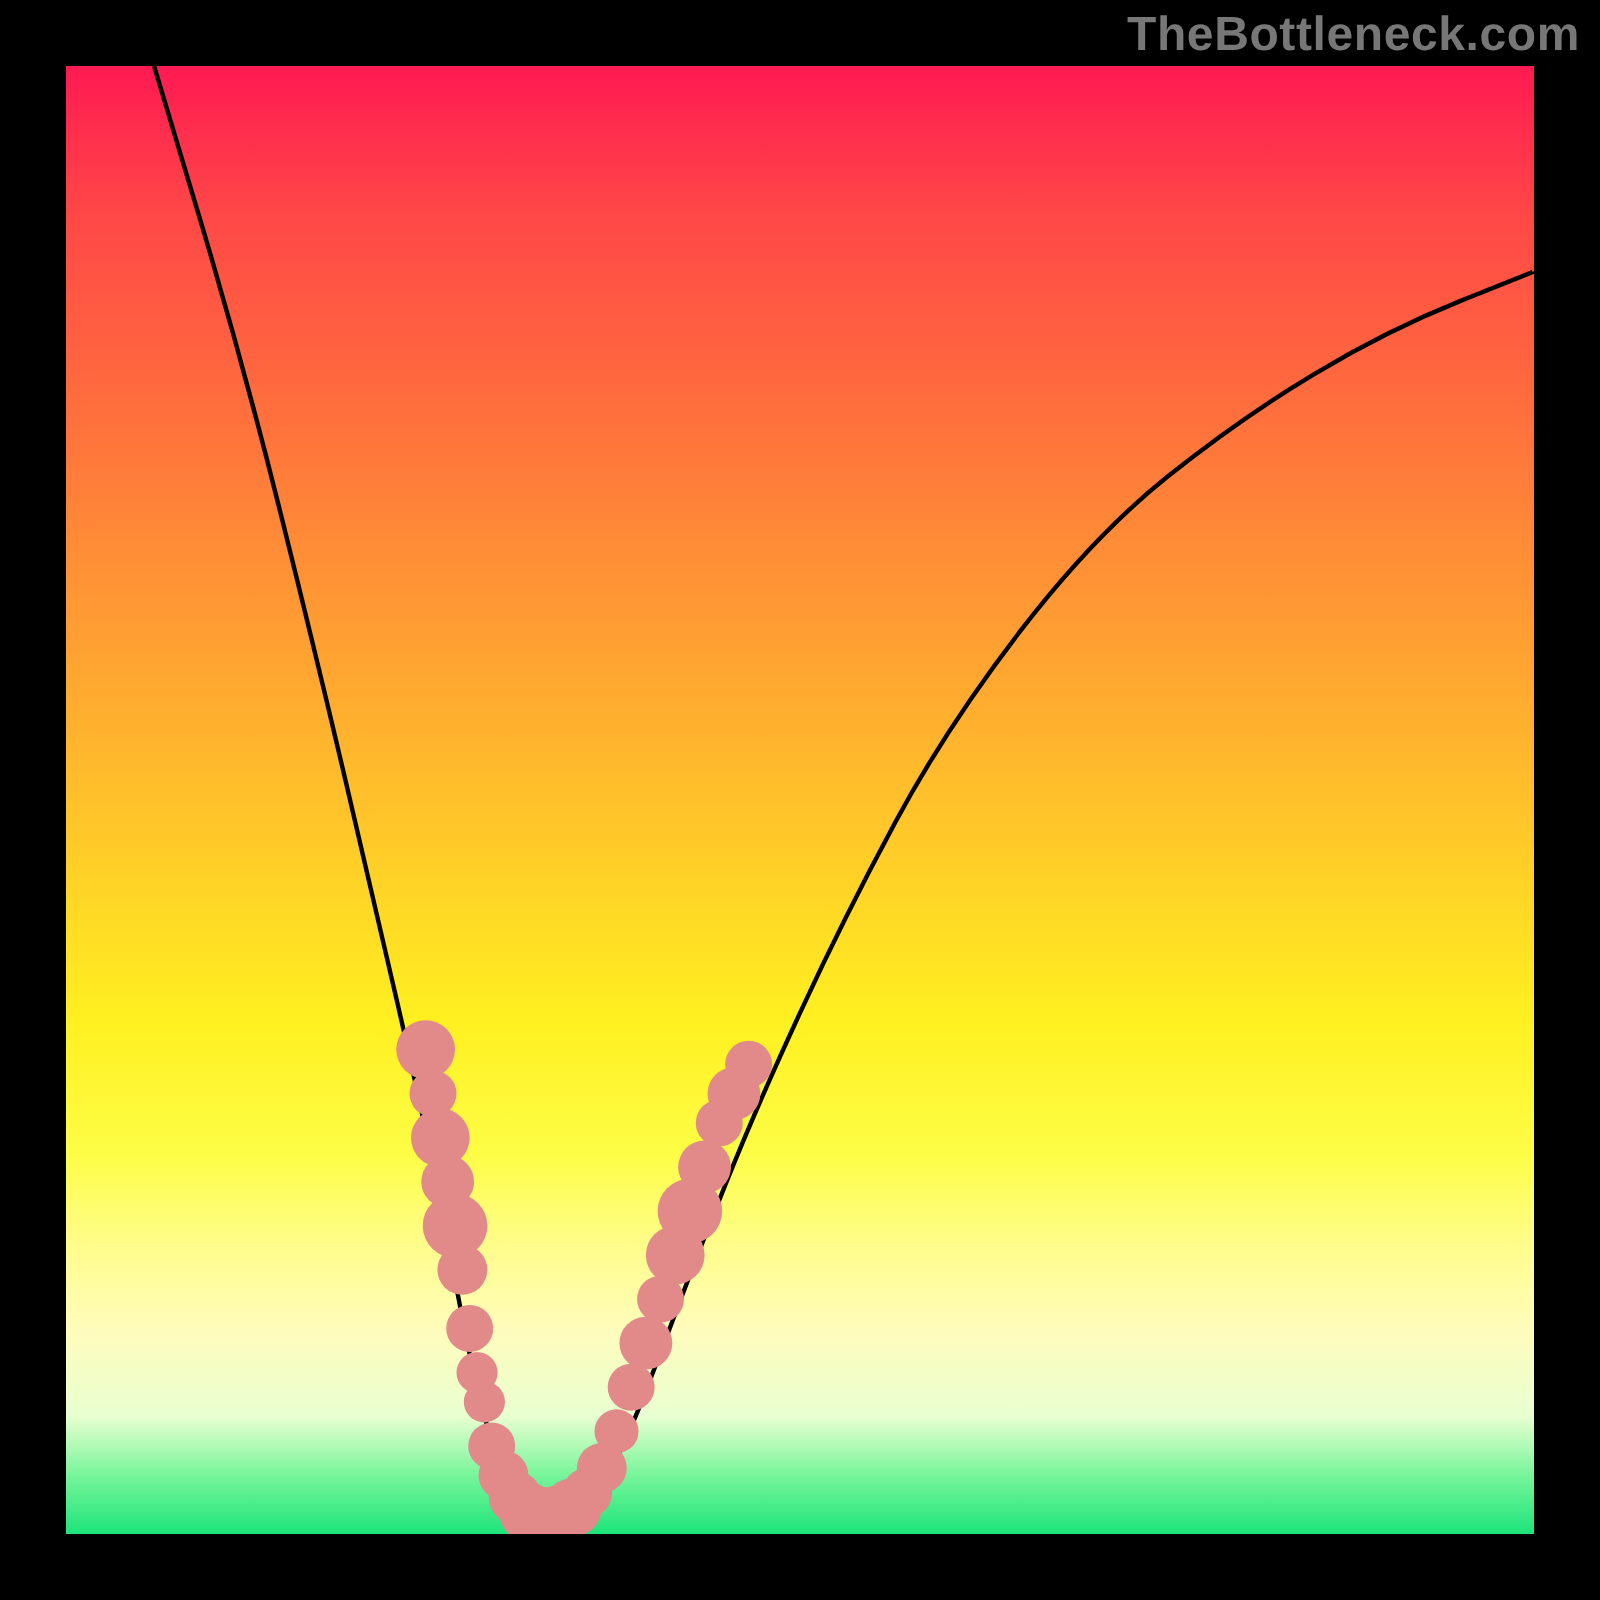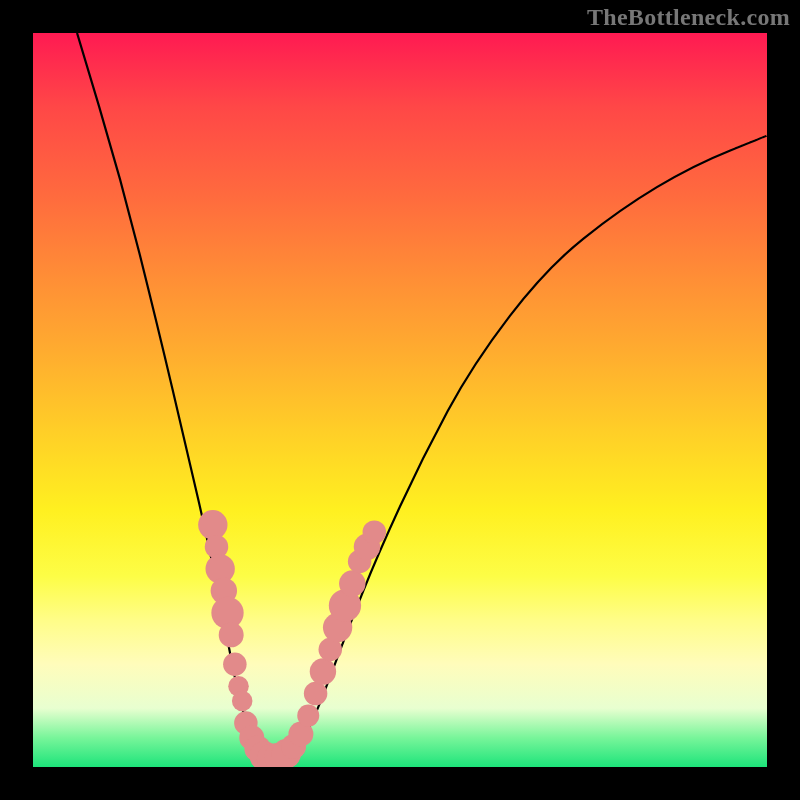--- a/index.html
+++ b/index.html
@@ -11,21 +11,20 @@
     overflow: hidden;
     font-family: Arial, Helvetica, sans-serif;
   }
   .frame {
     position: absolute;
     top: 0;
     left: 0;
     width: 800px;
     height: 596px;
     background: #000;
-    font-family: Liberation Serif, serif;
   }
   .plot-area {
     position: absolute;
     top: 33px;
     left: 33px;
     width: 734px;
     height: 734px;
     background: linear-gradient(
       to bottom,
       #ff1a52 0%,

